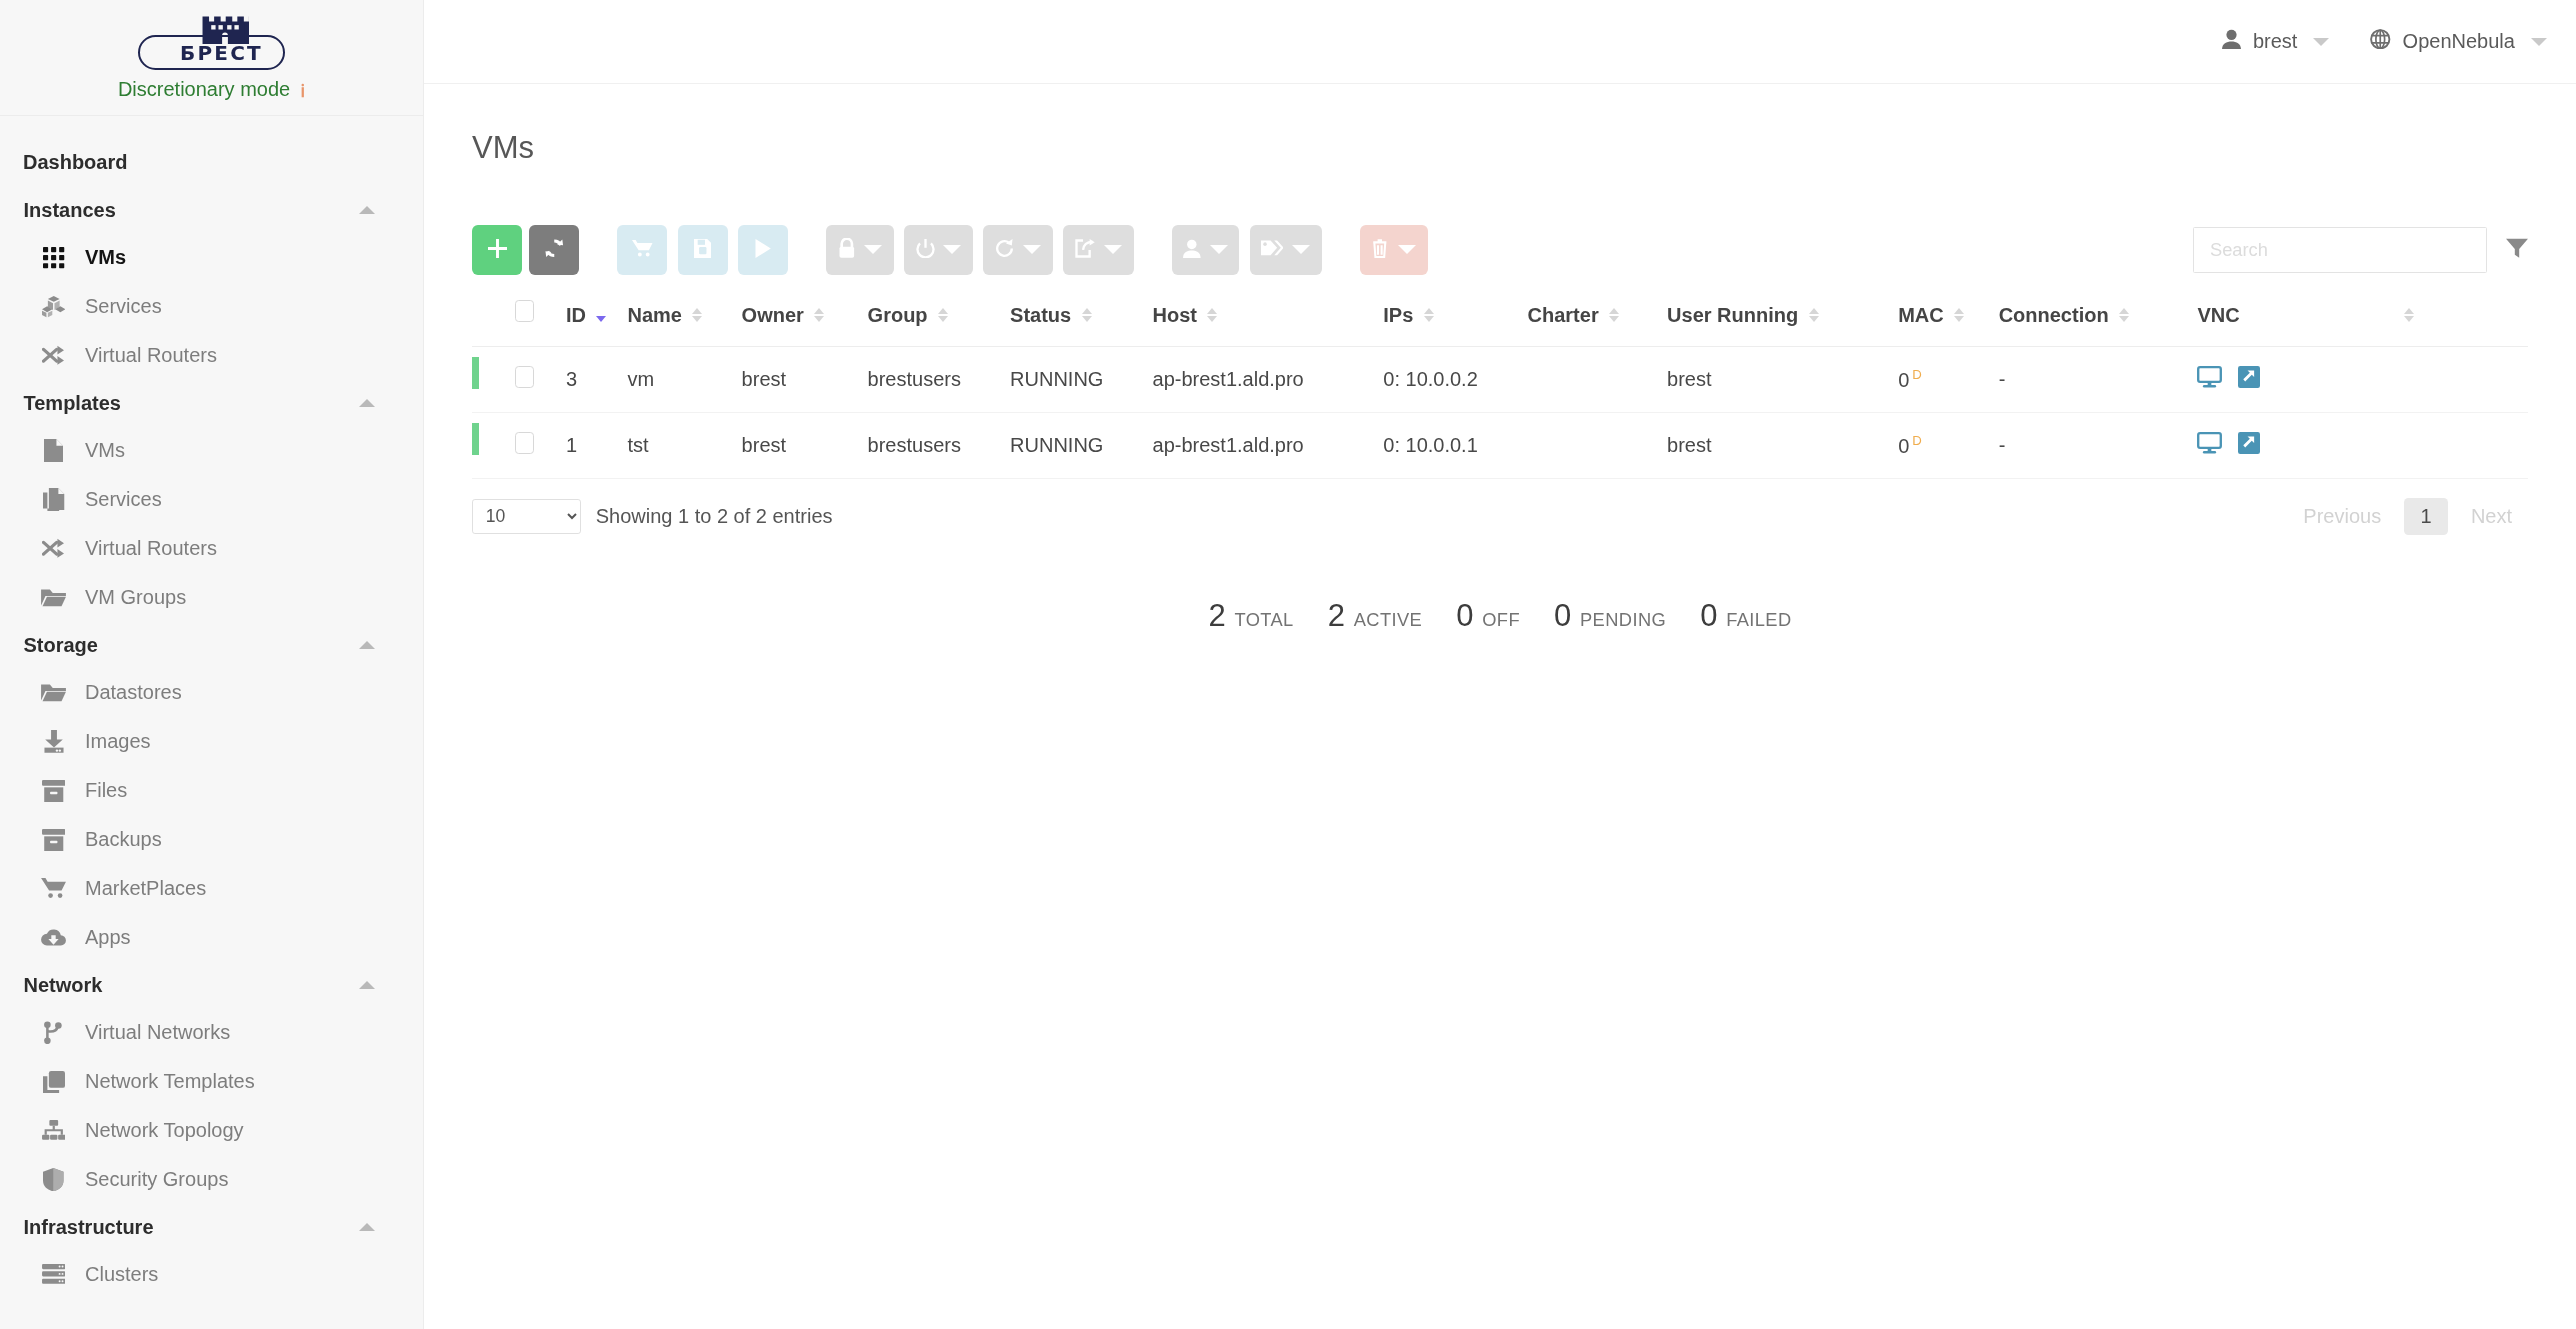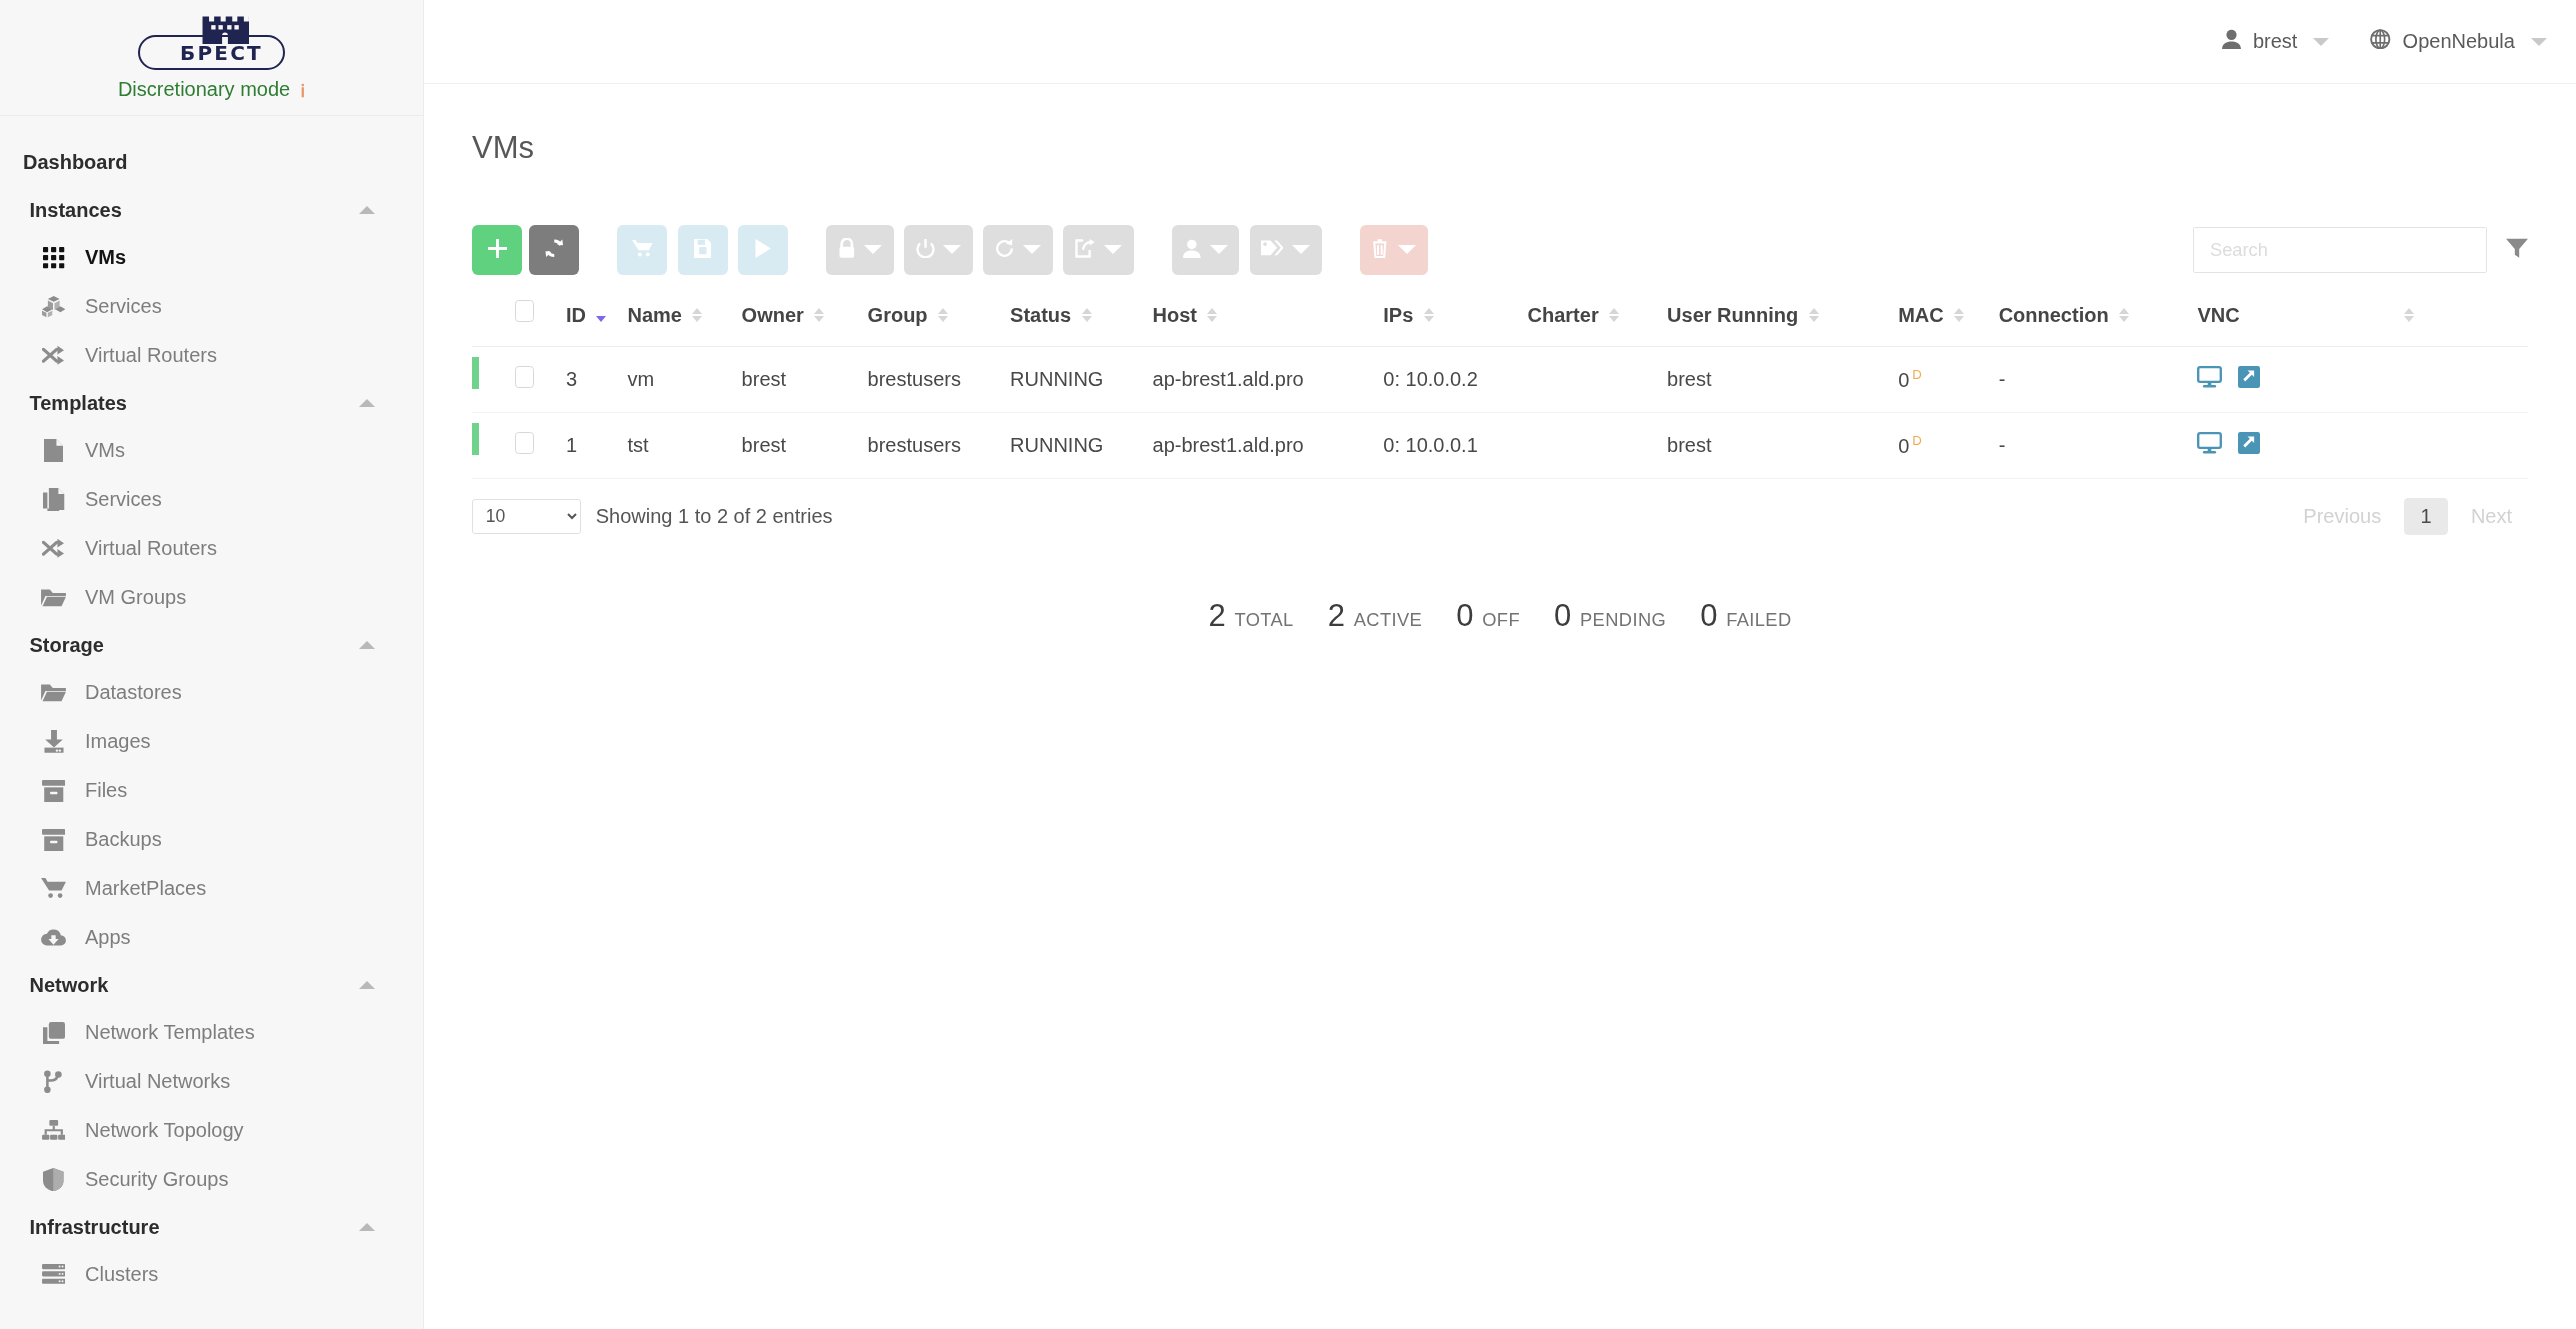--- a/index.html
+++ b/index.html
@@ -47,21 +47,21 @@
   .mode-text { color:#2e7d32; font-size: 20px; }
   .mode-info { color:#e8956a; font-size: 17.6px; font-weight: 700; }
 
   .nav { padding-top: 22px; }
   .nav-section {
     display:flex; align-items:center; justify-content:space-between;
     padding: 0 48px 0 23.5px;
     height: 46px;
   }
   .nav-section-title {
-    font-size: 20px; font-weight: 700; color:#2d2d2d;margin-left:6px;
+    font-size: 20px; font-weight: 700; color:#2d2d2d;
   }
   .caret-up {
     width:0; height:0;
     border-left: 8px solid transparent;
     border-right: 8px solid transparent;
     border-bottom: 8px solid #b9b9b9;
   }
   .nav-item {
     display:flex; align-items:center;
     height: 49px;
@@ -407,40 +407,40 @@
           </span>
         <span class="nav-label">Apps</span>
       </div>
 
       <div class="nav-section">
         <span class="nav-section-title">Network</span>
         <span class="caret-up"></span>
       </div>
       <div class="nav-item">
         <span class="ico">
-            <svg width="22" height="22" viewBox="0 0 30 30">
-              <path fill="#8c8c8c" d="M0 7 h6 v19 h16 v4 H0 Z"></path>
-              <rect x="8" y="0" width="22" height="23" rx="3" fill="#8c8c8c"></rect>
-            </svg>
-          </span>
-        <span class="nav-label">Network Templates</span>
-      </div>
-      <div class="nav-item">
-        <span class="ico">
             <svg width="20.5" height="23.5" viewBox="0 0 28 32">
               <g stroke="#8c8c8c" stroke-width="3.5" fill="none">
                 <path d="M6 7 v18"></path>
                 <path d="M6 14 q12 2 14 -6"></path>
               </g>
               <circle cx="6" cy="5" r="4.5" fill="#8c8c8c"></circle>
               <circle cx="6" cy="27" r="4.5" fill="#8c8c8c"></circle>
               <circle cx="21" cy="6" r="4.5" fill="#8c8c8c"></circle>
             </svg>
           </span>
         <span class="nav-label">Virtual Networks</span>
+      </div>
+      <div class="nav-item">
+        <span class="ico">
+            <svg width="22" height="22" viewBox="0 0 30 30">
+              <path fill="#8c8c8c" d="M0 7 h6 v19 h16 v4 H0 Z"></path>
+              <rect x="8" y="0" width="22" height="23" rx="3" fill="#8c8c8c"></rect>
+            </svg>
+          </span>
+        <span class="nav-label">Network Templates</span>
       </div>
       <div class="nav-item">
         <span class="ico">
             <svg width="23.5" height="20.5" viewBox="0 0 32 28">
               <g stroke="#8c8c8c" stroke-width="3" fill="none">
                 <path d="M16 8 v6"></path>
                 <path d="M5 20 v-6 h22 v6"></path>
               </g>
               <rect x="10" y="0" width="12" height="8" rx="1.5" fill="#8c8c8c"></rect>
               <rect x="0" y="20" width="10" height="7" rx="1.5" fill="#8c8c8c"></rect>

